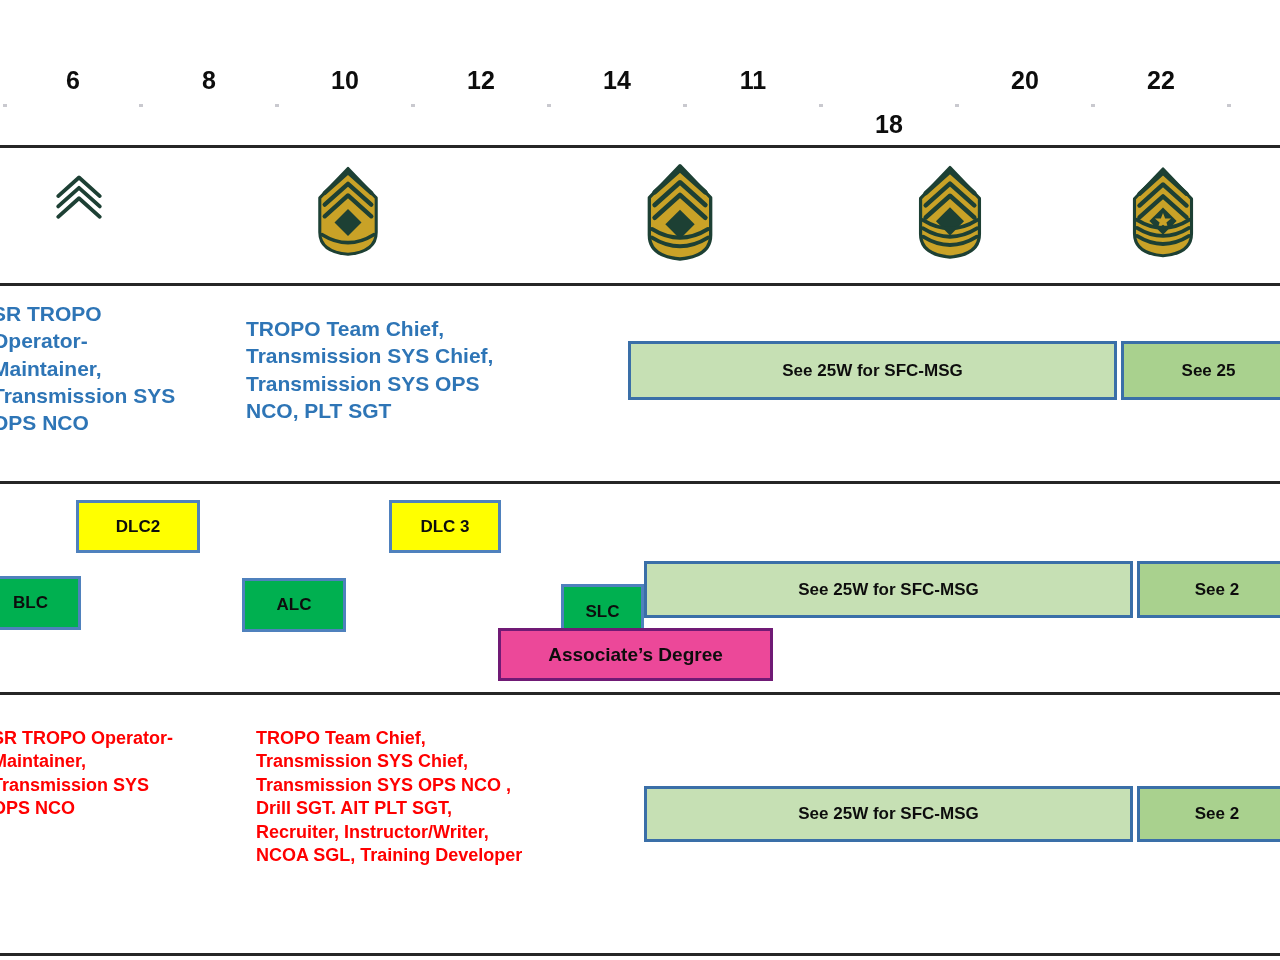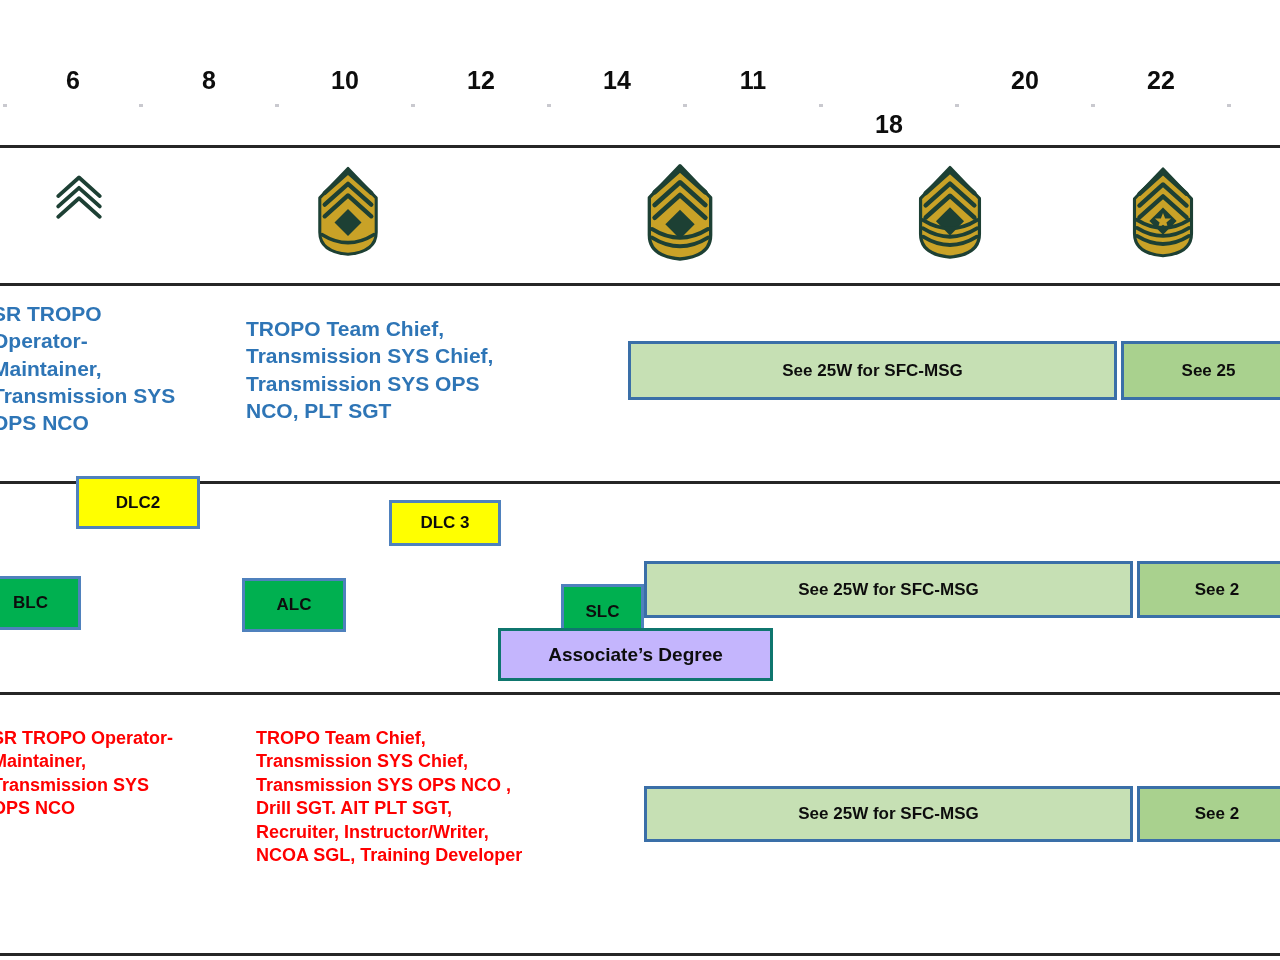--- a/index.html
+++ b/index.html
@@ -113,22 +113,22 @@
     background: #c6e0b4;
     border: 3px solid #3a6fa8;
     font-size: 17px;
   }
   .bar-midgreen {
     background: #a9d18e;
     border: 3px solid #3a6fa8;
     font-size: 17px;
   }
   .box-blue {
-    background: #c4b5fd;
-    border: 3px solid #0f766e;
+    background: #ec4899;
+    border: 3px solid #701a75;
     font-size: 19px;
   }
 </style>
 </head>
 <body>
 
 <div class="canvas">
 
   <div class="title">ent Model</div>
 
@@ -214,23 +214,23 @@
 
   <div class="txt-block txt-blue" style="left:246px; top:315px; width:290px;">TROPO Team Chief,
 Transmission SYS Chief,
 Transmission SYS OPS
 NCO, PLT SGT</div>
 
   <div class="box bar-lightgreen" style="left:628px; top:341px; width:489px; height:59px;">See 25W for SFC-MSG</div>
 
   <div class="box bar-midgreen" style="left:1121px; top:341px; width:175px; height:59px;">See 25</div>
 
-  <div class="box box-yellow" style="left:76px; top:476px; width:124px; height:53px;">DLC2</div>
-
-  <div class="box box-yellow" style="left:389px; top:500px; width:112px; height:46px;">DLC 3</div>
+  <div class="box box-yellow" style="left:76px; top:500px; width:124px; height:53px;">DLC2</div>
+
+  <div class="box box-yellow" style="left:389px; top:500px; width:112px; height:53px;">DLC 3</div>
 
   <div class="box box-green" style="left:-20px; top:576px; width:101px; height:54px;">BLC</div>
 
   <div class="box box-green" style="left:242px; top:578px; width:104px; height:54px;">ALC</div>
 
   <div class="box box-green" style="left:561px; top:584px; width:83px; height:55px;">SLC</div>
 
   <div class="box bar-lightgreen" style="left:644px; top:561px; width:489px; height:57px;">See 25W for SFC-MSG</div>
 
   <div class="box bar-midgreen" style="left:1137px; top:561px; width:160px; height:57px;">See 2</div>

